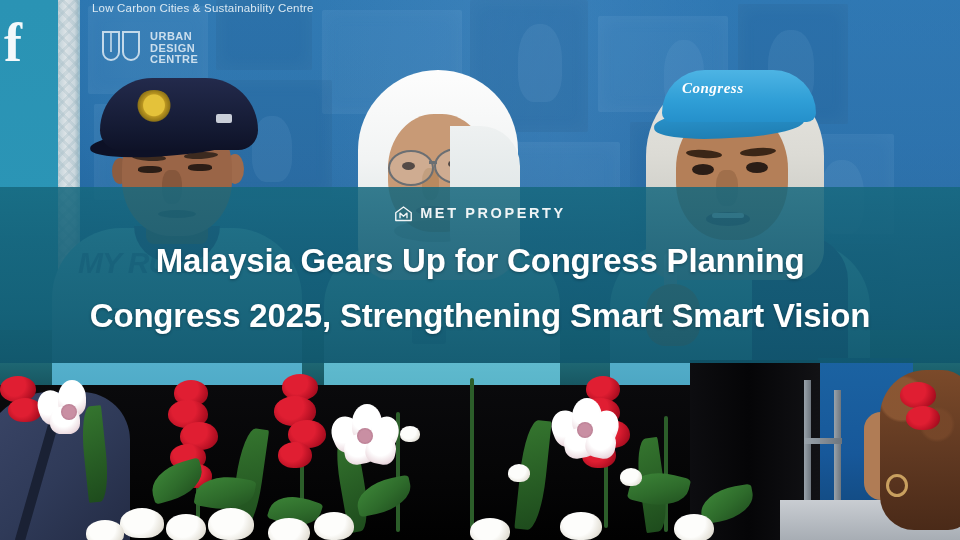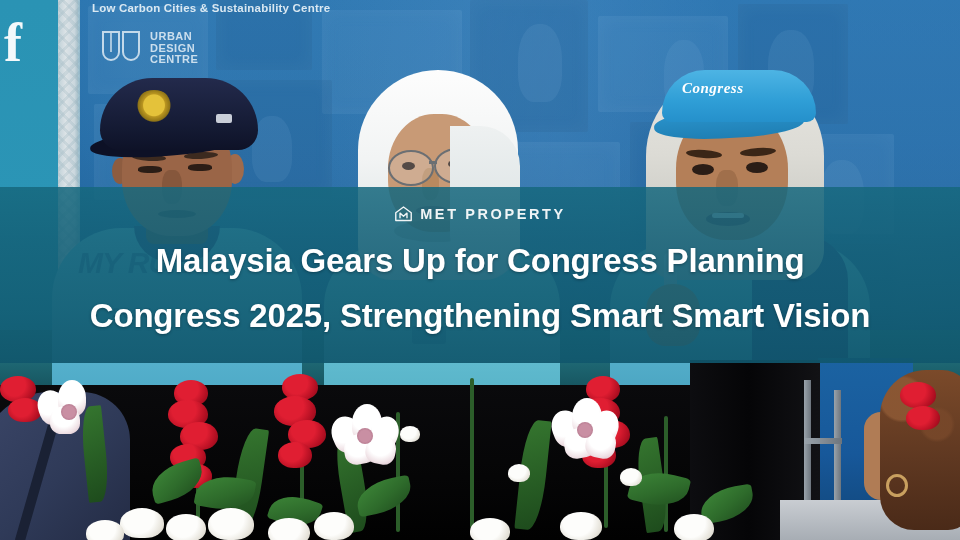--- a/index.html
+++ b/index.html
@@ -37,21 +37,21 @@
       repeating-linear-gradient(45deg, rgba(120,160,175,.45) 0 3px, rgba(0,0,0,0) 3px 9px),
       repeating-linear-gradient(-45deg, rgba(120,160,175,.45) 0 3px, rgba(0,0,0,0) 3px 9px);}
   
   .sidebanner{position:absolute;left:0;top:0;width:58px;height:392px;
     background:linear-gradient(180deg,#2a93b4 0%,#2b95b6 55%,#2e9ab9 100%);}
   .f-glyph{position:absolute;left:4px;top:16px;color:#fff;font-size:54px;line-height:1;
     font-weight:700;font-family:"Liberation Serif",serif;opacity:.95;}
 
   
   .bd-text1{position:absolute;left:92px;top:2px;color:#e8f2f8;font-size:11.5px;
-    font-weight:700;letter-spacing:.2px;white-space:nowrap;opacity:.92;text-align:center;}
+    font-weight:400;letter-spacing:.2px;white-space:nowrap;opacity:.92;text-align:center;}
   .udc-logo{position:absolute;left:100px;top:30px;width:44px;height:36px;opacity:.85;}
   .bd-text2{position:absolute;left:150px;top:31px;color:#dceaf4;font-size:11px;
     font-weight:700;line-height:11.6px;letter-spacing:.5px;opacity:.9;}
   .bd-ghost{position:absolute;left:96px;top:52px;color:rgba(190,220,240,.13);
     font-size:22px;font-weight:800;letter-spacing:1px;white-space:nowrap;}
 
   
   .table{position:absolute;left:0;right:0;top:330px;height:66px;
     background:linear-gradient(180deg,#2a7d87 0%,#26737e 40%,#1d5d66 100%);}
   .tablefront{position:absolute;left:0;right:0;top:362px;height:34px;
@@ -207,21 +207,21 @@
     background:linear-gradient(180deg,
       rgba(22,104,126,.86) 0%,
       rgba(20,97,120,.88) 30%,
       rgba(18,92,114,.90) 70%,
       rgba(16,86,108,.92) 100%);
   }
   .band-inner{position:absolute;inset:0;}
 
   .watermark{
     position:absolute;left:0;right:0;top:18px;
-    display:flex;align-items:center;justify-content:center;gap:7px;
+    display:flex;justify-content:center;gap:7px;
     opacity:.93;
   }
   .wm-icon{width:19px;height:17px;display:block;}
   .wm-text{color:#ffffff;font-size:14.5px;font-weight:700;letter-spacing:2.6px;
     font-family:"Liberation Sans",sans-serif;}
 
   .headline{
     position:absolute;left:0;right:0;top:46px;
     text-align:center;color:#ffffff;
     font-family:"Liberation Sans",sans-serif;

